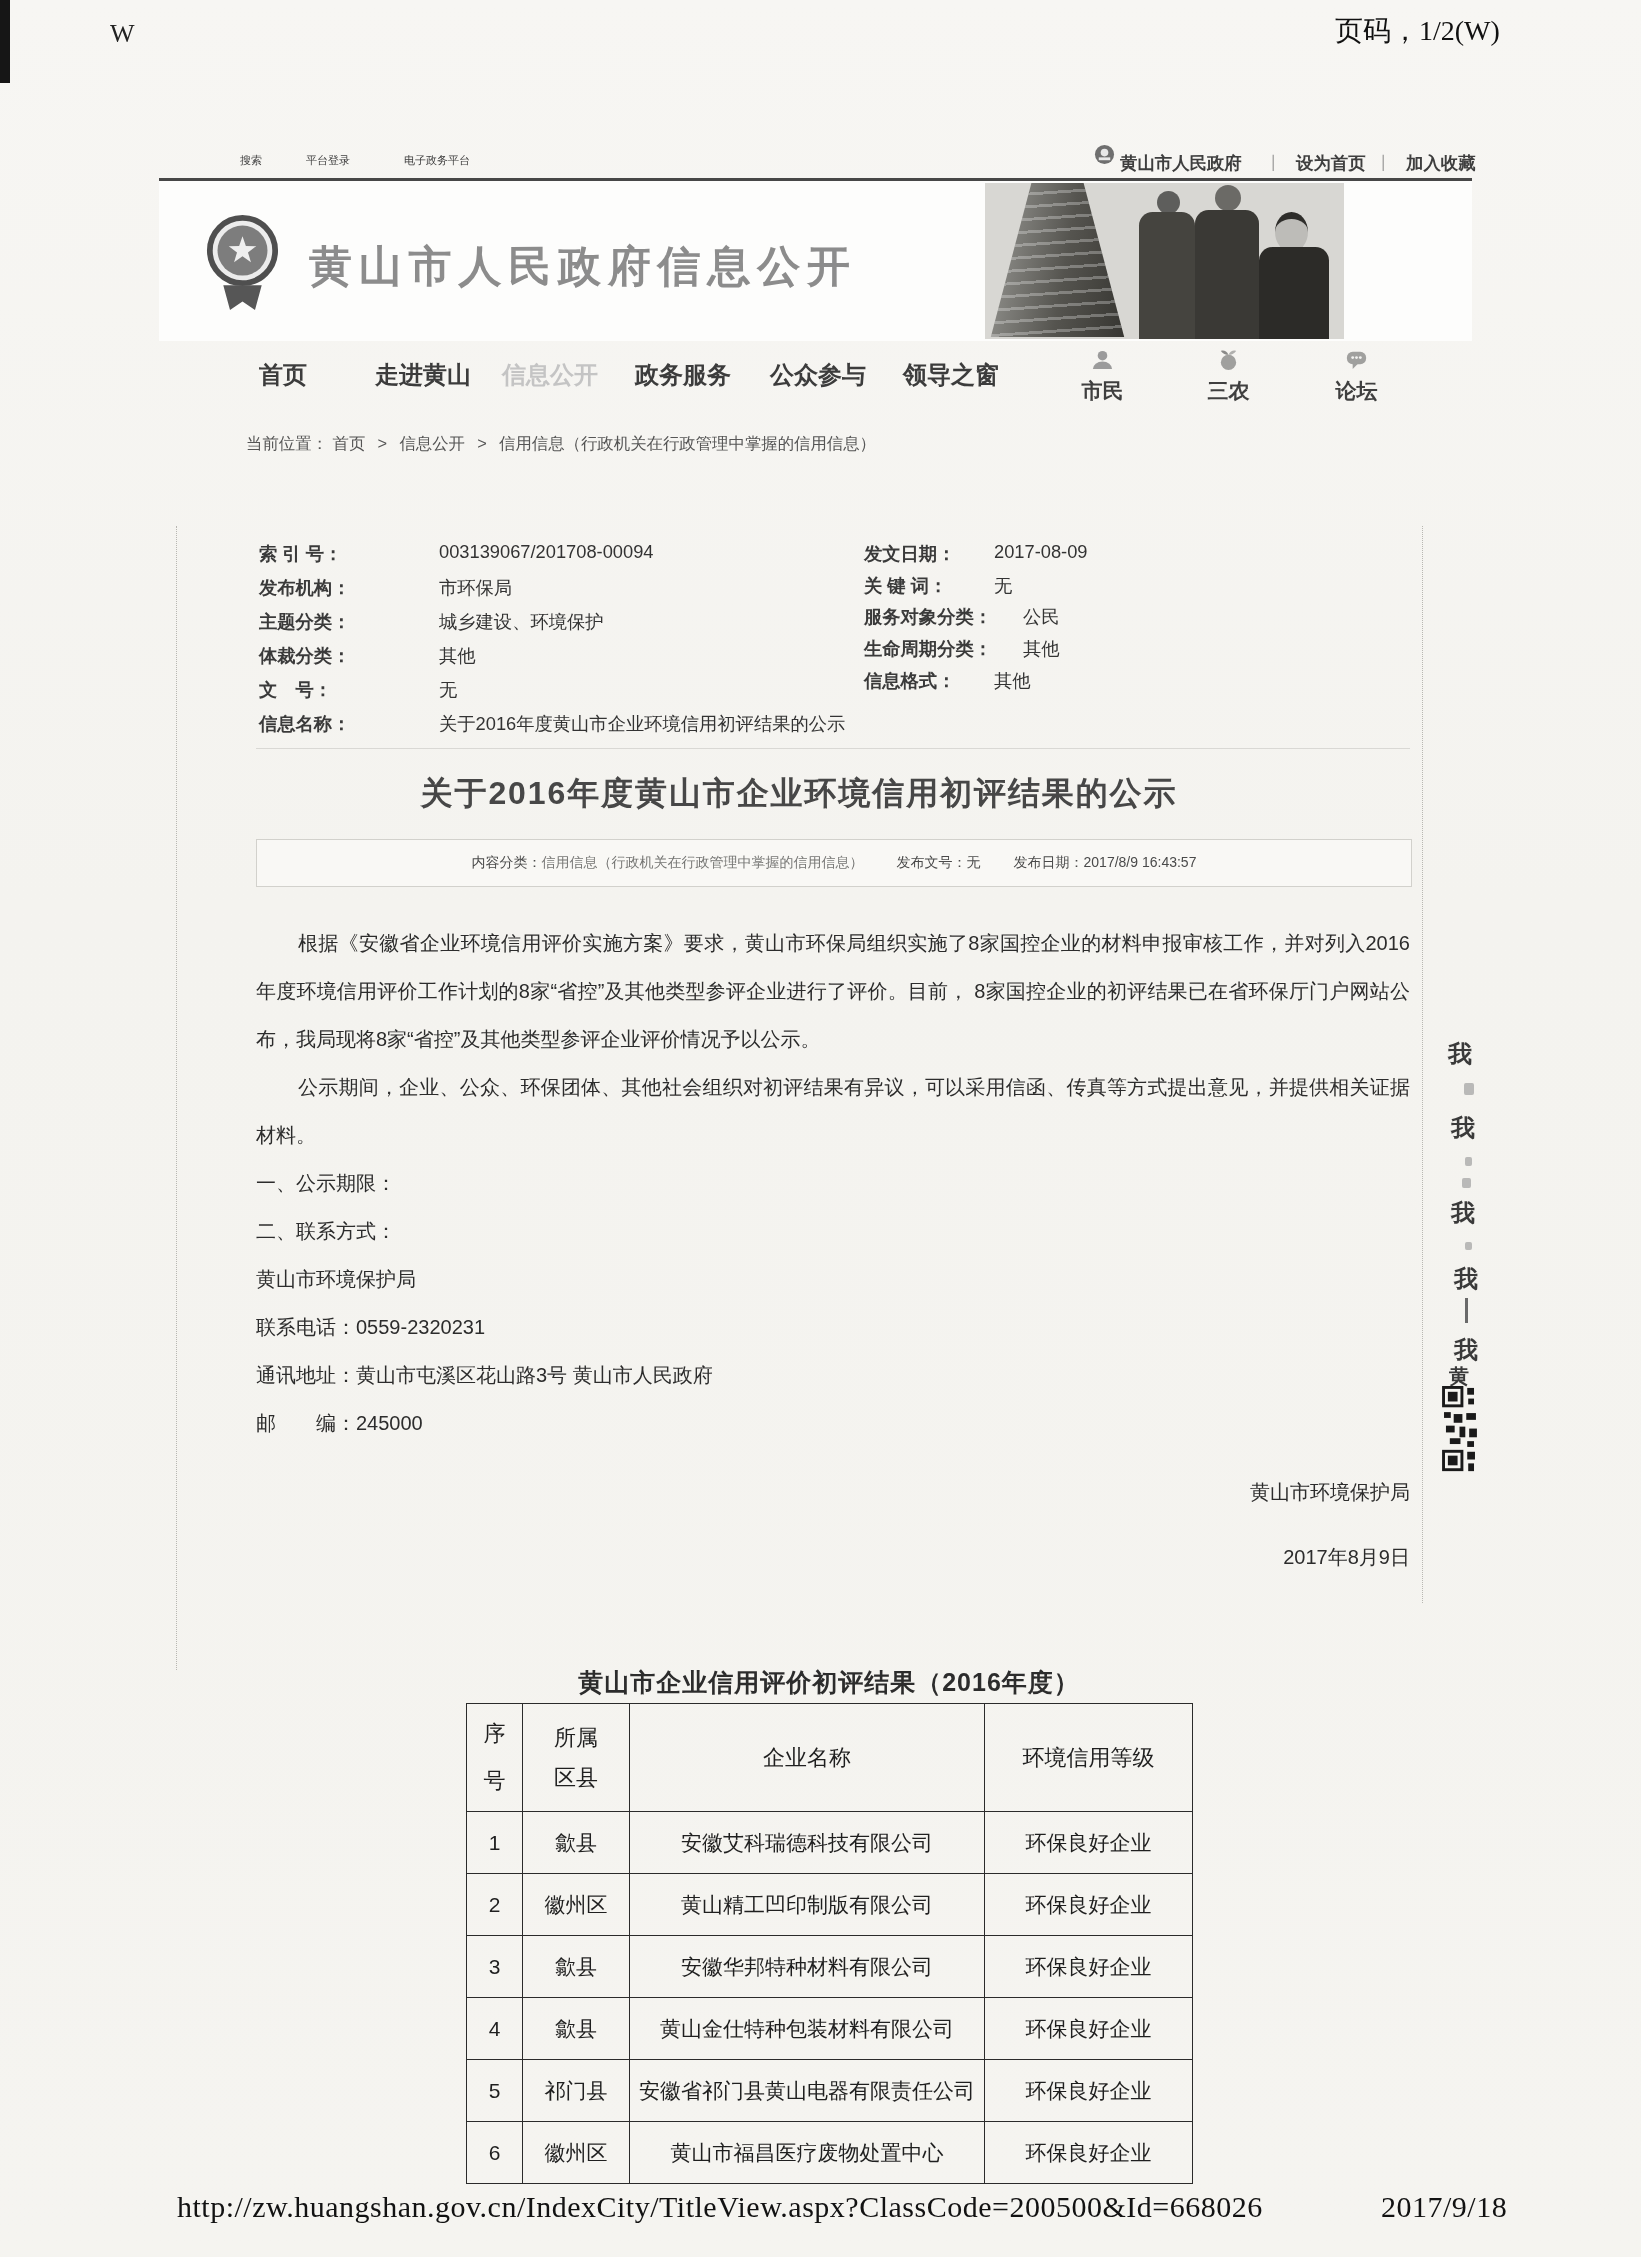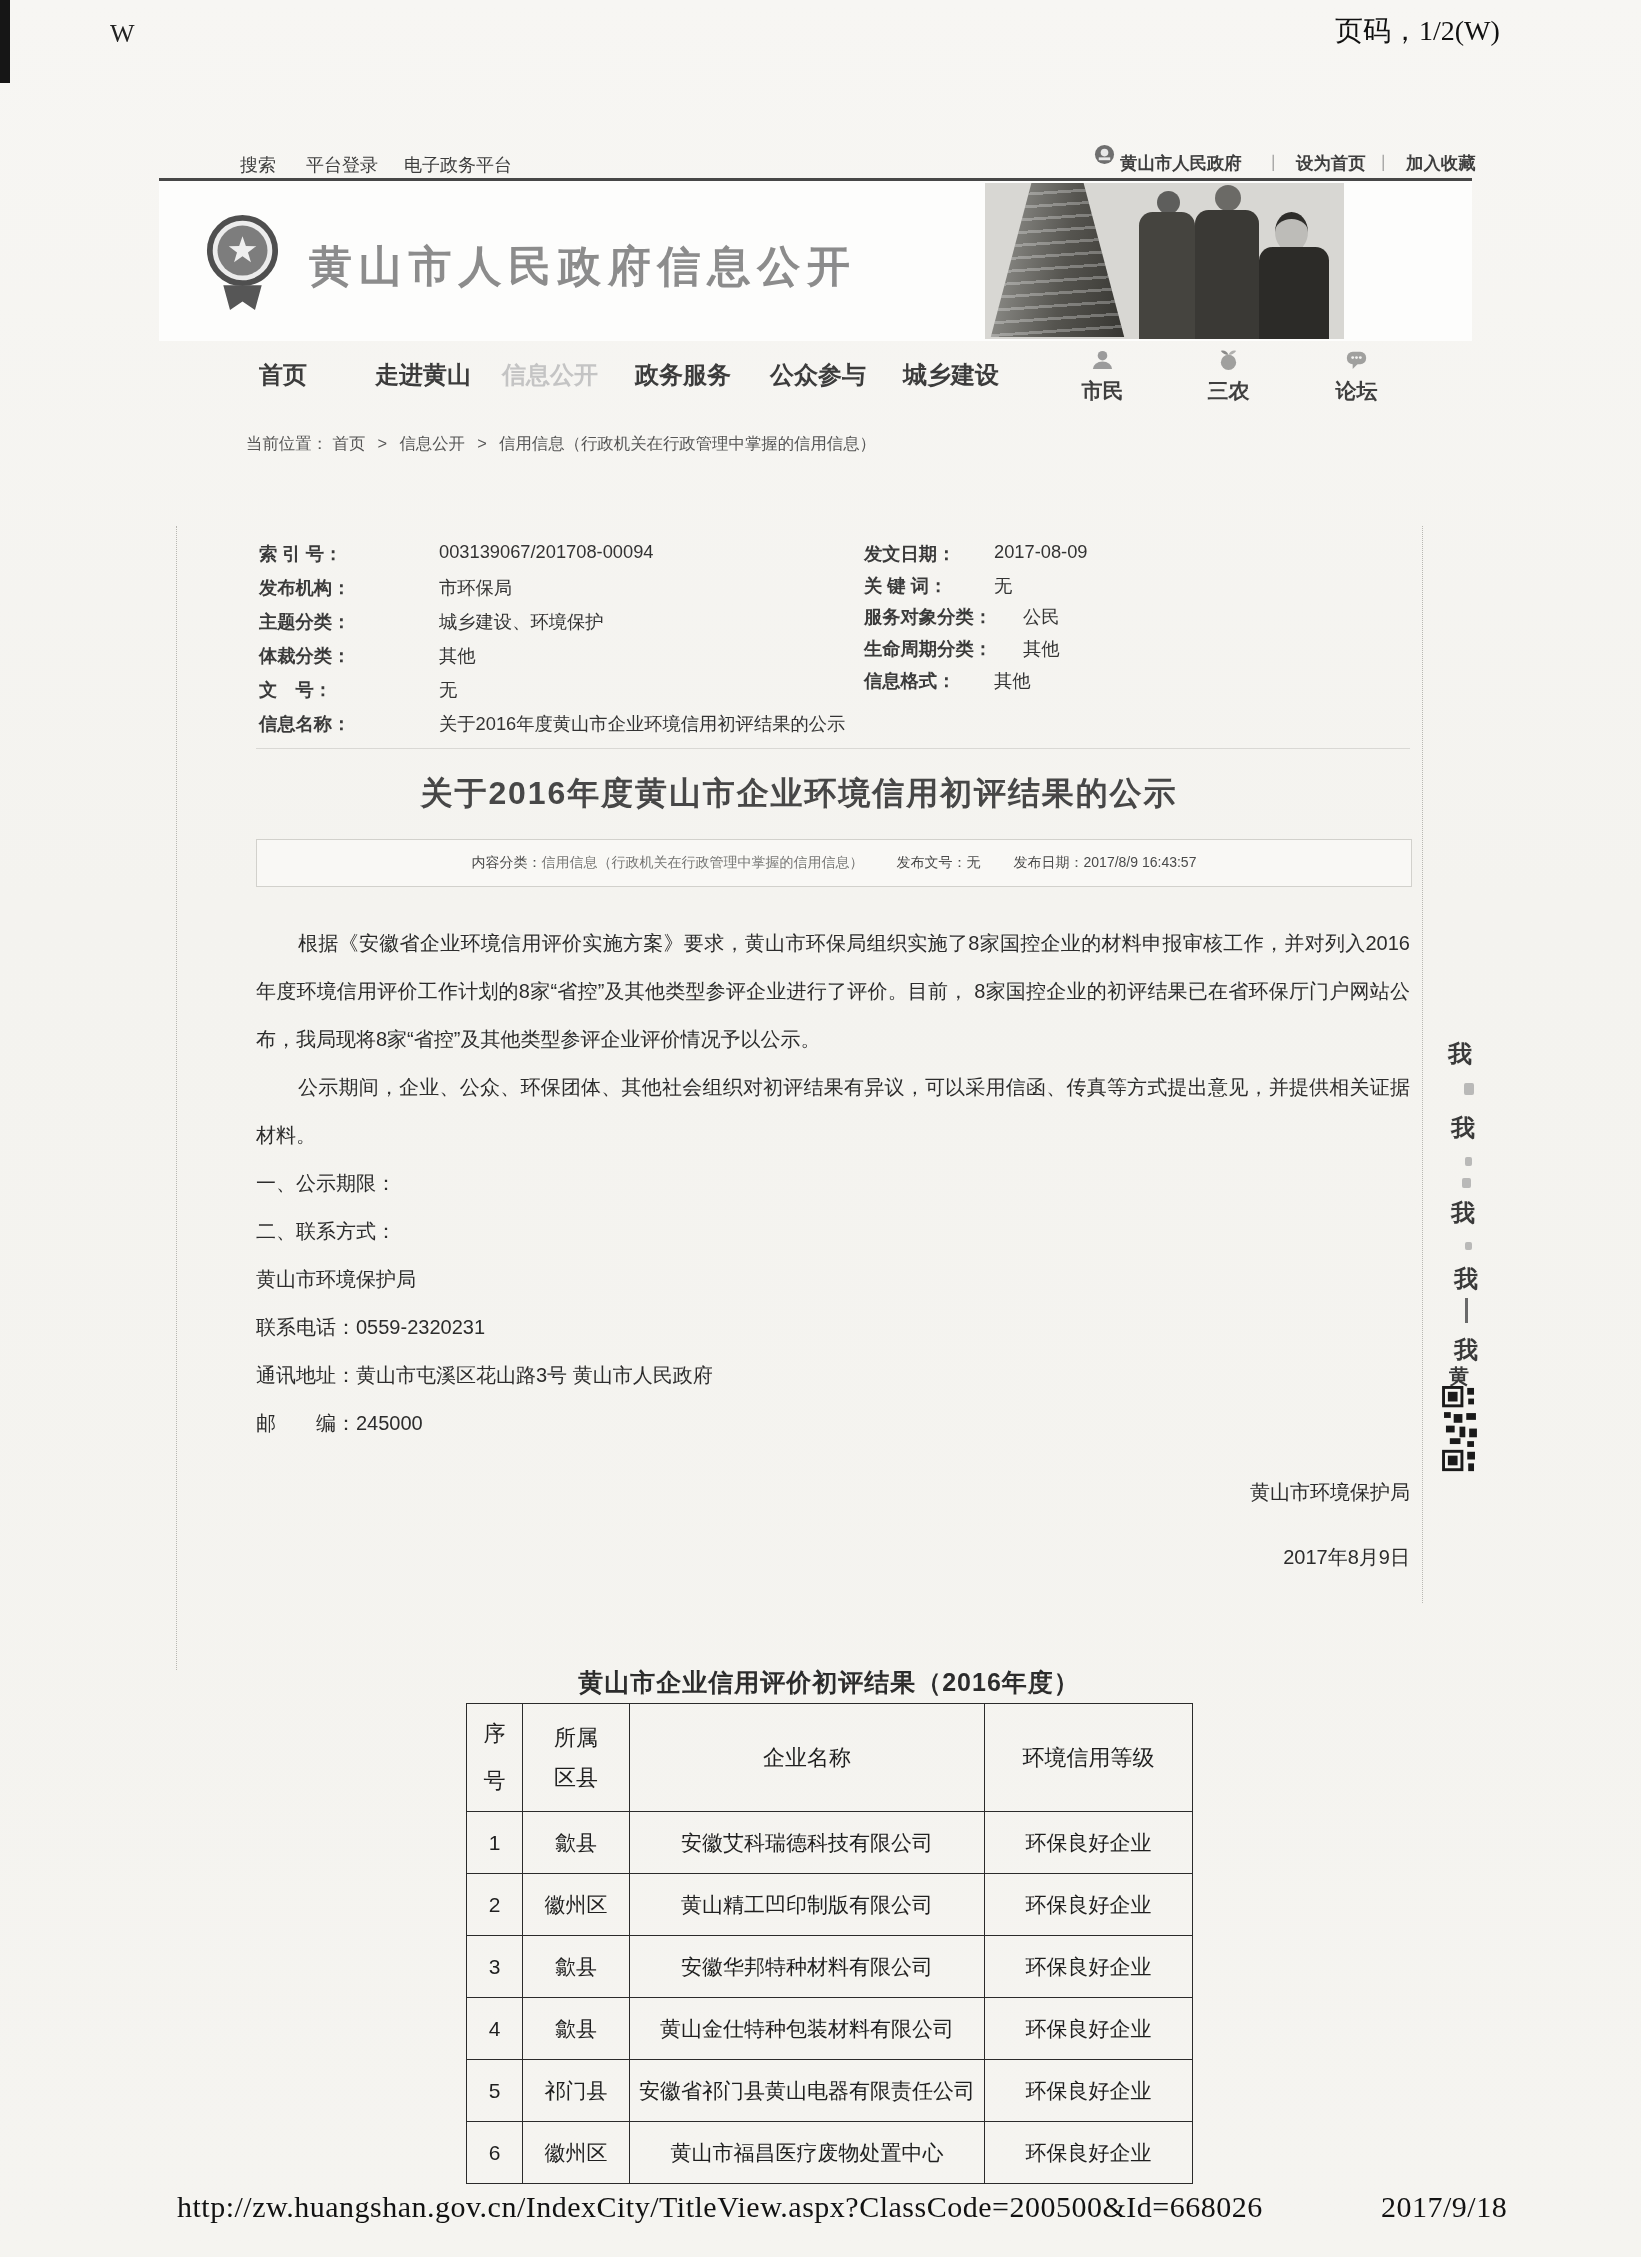--- a/index.html
+++ b/index.html
@@ -5,21 +5,21 @@
   html,body{margin:0;padding:0;background:#e6e5e2;}
   .page{position:relative;width:1641px;height:2257px;overflow:hidden;
         background:linear-gradient(180deg,#f7f6f3 0%,#f4f3ef 40%,#f5f4f0 100%);
         font-family:"Liberation Sans","DejaVu Sans",sans-serif;color:#2f2f2f;}
   .abs{position:absolute;}
   .serif{font-family:"Liberation Serif","DejaVu Serif",serif;}
   .corner-mark{width:9.7px;height:83px;background:#161616;}
   .hrule{background:#474747;height:2.9px;}
   .banner-bg{background:#fdfdfc;}
   .banner-title{font-size:43px;font-weight:bold;color:#8c8c8c;letter-spacing:6.8px;white-space:nowrap;}
-  .toplink{font-size:18px;color:#3e3e3e;white-space:nowrap;}
+  .toplink{font-size:11px;color:#3e3e3e;white-space:nowrap;}
   .topsep{color:#8a8a8a;font-size:16.4px;}
   .navitem{font-size:24px;font-weight:bold;color:#3c3c3c;white-space:nowrap;}
   .navitem.dim{color:#c4c4c4;}
   .quick{display:flex;flex-direction:column;align-items:center;width:77px;}
   .quick .ql{font-size:21px;font-weight:bold;color:#3f3f3f;margin-top:1.9px;white-space:nowrap;}
   .crumb{font-size:16.4px;color:#555;white-space:nowrap;}
   .searchbox{border:1px solid #c9c9c9;background:#f8f7f4;}
   .slabel{font-size:16.4px;color:#3c3c3c;white-space:nowrap;}
   .sinput{border:1px solid #c4c4c4;background:#fbfaf8;height:27px;box-sizing:border-box;}
   .sbtn{font-size:17.4px;font-weight:bold;color:#2e2e2e;letter-spacing:5.8px;cursor:pointer;}
@@ -101,21 +101,21 @@
     <div class="bodyshape" style="left:210px;top:27px;width:64px;height:129px;background:#3a3935;"></div>
     <div class="head" style="left:290px;top:29px;width:33px;height:33px;background:#bdbcb8;border-top:7.7px solid #2e2d2a;"></div>
     <div class="bodyshape" style="left:274px;top:64px;width:70px;height:93px;background:#2c2b28;"></div>
   </div>
 
   <span class="abs navitem" style="left:259px;top:359px;">首页</span>
   <span class="abs navitem" style="left:375px;top:359px;">走进黄山</span>
   <span class="abs navitem dim" style="left:502px;top:359px;">信息公开</span>
   <span class="abs navitem" style="left:635px;top:359px;">政务服务</span>
   <span class="abs navitem" style="left:770px;top:359px;">公众参与</span>
-  <span class="abs navitem" style="left:903px;top:359px;">城乡建设</span>
+  <span class="abs navitem" style="left:903px;top:359px;">领导之窗</span>
 
   <div class="abs quick" style="left:1064px;top:348px;">
     <span>
       <svg width="23" height="23" viewBox="0 0 24 24">
           <circle cx="12" cy="8" r="5" fill="#9b9b9b"></circle>
           <path d="M2,22 a10,8 0 0 1 20,0 Z" fill="#9b9b9b"></path>
         </svg>
     </span>
     <span class="ql">市民</span>
   </div>

